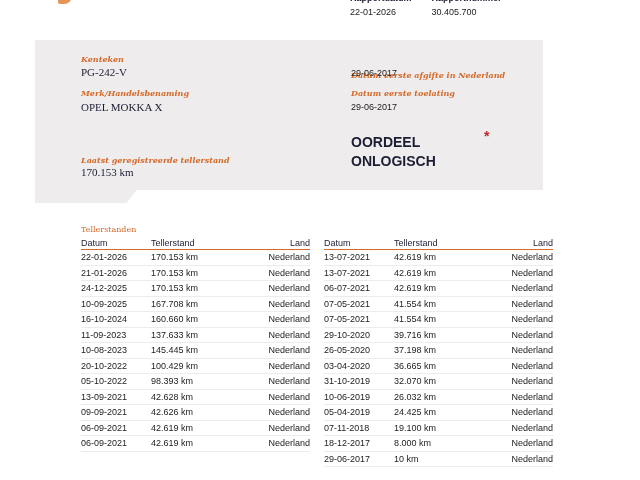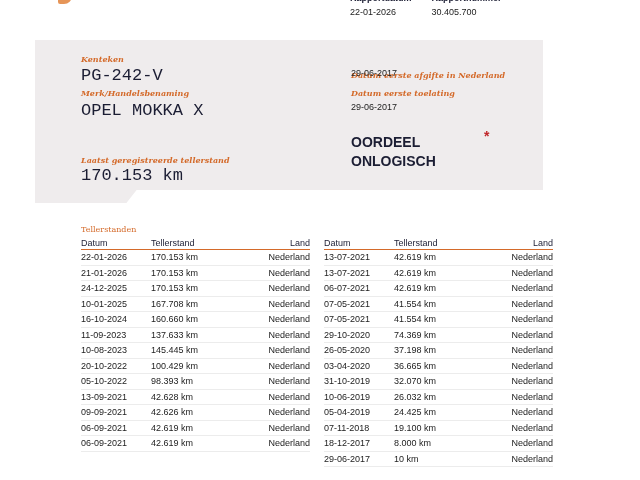--- a/index.html
+++ b/index.html
@@ -5,21 +5,21 @@
     html, body { margin:0; padding:0; background:#ffffff; }
     body { width:640px; height:480px; position:relative; overflow:hidden; font-family:"Liberation Sans", sans-serif; color:#1b1d33; }
     .logo-frag { position:absolute; left:58px; top:-4px; width:14px; height:8px; background:#e07a2e; border-radius:0 0 8px 2px; opacity:0.8; }
     .top-meta { position:absolute; top:-6px; left:350px; display:flex; gap:20px; font-size:9px; }
     .top-meta .col { display:flex; flex-direction:column; }
     .top-meta .lbl { font-weight:bold; color:#1b1d33; height:10px; overflow:hidden; line-height:9px; }
     .top-meta .val { margin-top:3px; color:#222; }
     .panel { position:absolute; left:35px; top:40px; width:508px; height:163px; background:#efeced;
              clip-path: polygon(0 0, 100% 0, 100% 92%, 20% 92%, 18% 100%, 0 100%); }
     .fld-lbl { position:absolute; font-family:"DejaVu Serif", serif; font-weight:bold; font-size:8px; color:#d46a2a;font-style:italic; }
-    .fld-val-serif { position:absolute; font-family:Liberation Mono, monospace; font-size:17px; color:#1b1d33; }
+    .fld-val-serif { position:absolute; font-family:Liberation Serif, serif; font-size:11px; color:#1b1d33; }
     .fld-val-sans { position:absolute; font-size:9px; color:#222; }
     .verdict { position:absolute; left:351px; top:133px; font-weight:bold; font-size:14px; line-height:19px; color:#1b1d33; }
     .star { position:absolute; left:484px; top:128px; color:#c0262a; font-size:14px; font-weight:bold; }
     .section-title { position:absolute; left:81px; top:225px; font-family:"DejaVu Serif", serif; font-weight:normal; font-size:8px; color:#d46a2a; }
     table.odo { position:absolute; top:238px; border-collapse:collapse; font-size:9px; width:229px; }
     table.odo th { font-weight:normal; text-align:left; padding:0 0 1px 0; border-bottom:1px solid #d46a2a; height:10px; color:#1b1d33; }
     table.odo th.r, table.odo td.r { text-align:right; }
     table.odo td { height:14.5px; padding:0; border-bottom:1px solid #ececec; color:#222; }
     table.odo td.km { padding-left:0; }
     #t-left { left:81px; }
@@ -82,21 +82,21 @@
         <td class="c1">21-01-2026</td>
         <td class="c2 km">170.153 km</td>
         <td class="r">Nederland</td>
       </tr>
       <tr>
         <td class="c1">24-12-2025</td>
         <td class="c2 km">170.153 km</td>
         <td class="r">Nederland</td>
       </tr>
       <tr>
-        <td class="c1">10-01-2025</td>
+        <td class="c1">10-09-2025</td>
         <td class="c2 km">167.708 km</td>
         <td class="r">Nederland</td>
       </tr>
       <tr>
         <td class="c1">16-10-2024</td>
         <td class="c2 km">160.660 km</td>
         <td class="r">Nederland</td>
       </tr>
       <tr>
         <td class="c1">11-09-2023</td>
@@ -170,21 +170,21 @@
         <td class="c2 km">41.554 km</td>
         <td class="r">Nederland</td>
       </tr>
       <tr>
         <td class="c1">07-05-2021</td>
         <td class="c2 km">41.554 km</td>
         <td class="r">Nederland</td>
       </tr>
       <tr>
         <td class="c1">29-10-2020</td>
-        <td class="c2 km">74.369 km</td>
+        <td class="c2 km">39.716 km</td>
         <td class="r">Nederland</td>
       </tr>
       <tr>
         <td class="c1">26-05-2020</td>
         <td class="c2 km">37.198 km</td>
         <td class="r">Nederland</td>
       </tr>
       <tr>
         <td class="c1">03-04-2020</td>
         <td class="c2 km">36.665 km</td>

